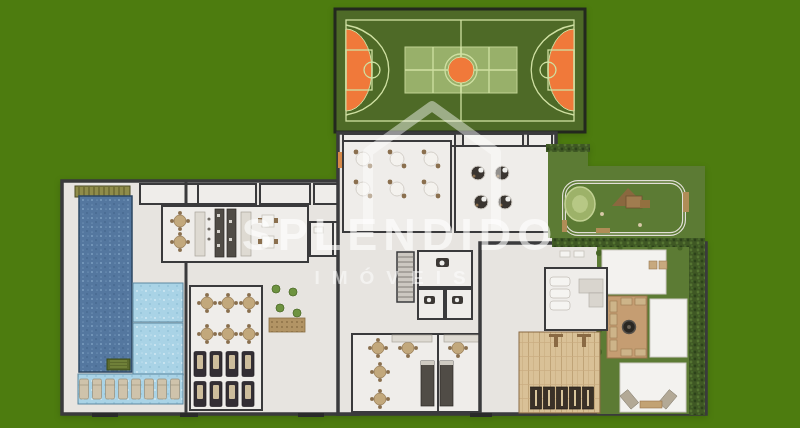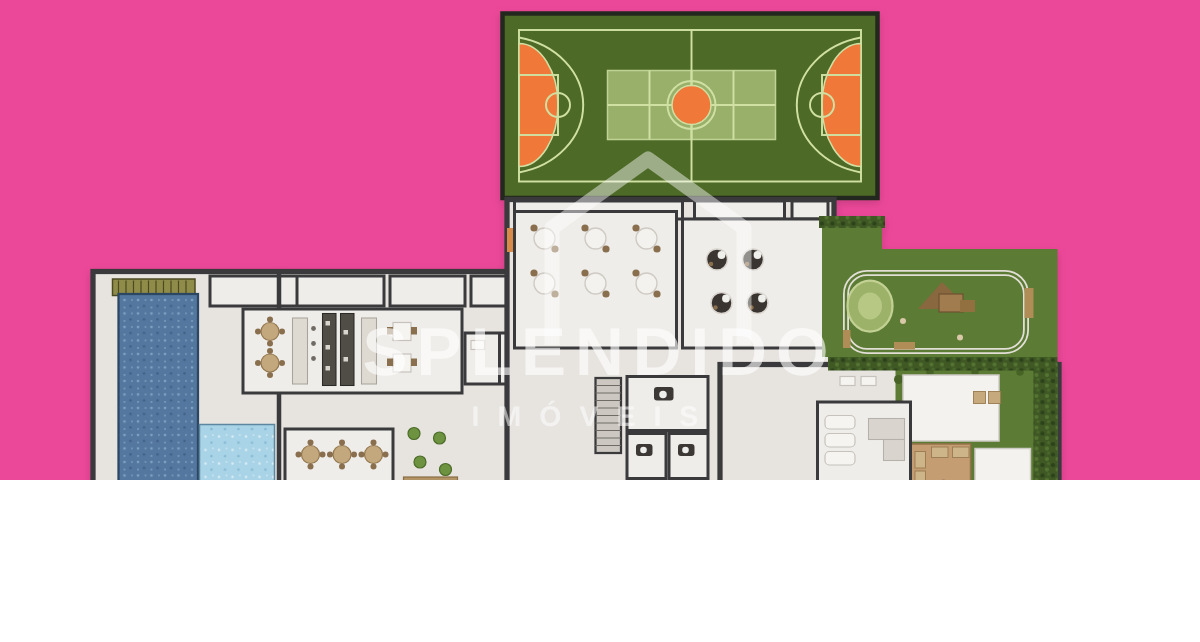--- a/index.html
+++ b/index.html
@@ -1,16 +1,16 @@
 <!DOCTYPE html>
 <html style="--wall: #3a3a3c; --floor: #e7e4e0; --room: #efedea; --court-green: #4e6a27; --court-line: #cfe0a2; --orange: #f0793a; --volley: #a3ba74; --lawn: #5c7b34; --hedge: #3f5824; --pool-dark: #54779f; --pool-light: #a9d3e6; --wood: #d9c197; --deck-tan: #c59d72; --beige: #c2a87c; --brown: #8a6f4e; --dark-furn: #36302e; --white-furn: #f5f4f1; --counter: #504c46; --counter-light: #dedad2; --patio: #f3f2ef;"><head>
 <meta charset="utf-8">
 <style>
   html,body{margin:0;padding:0;background:#ffffff;}
-  .stage{position:relative;width:800px;height:320px;background:#ec4899;overflow:hidden;
+  .stage{position:relative;width:800px;height:428px;background:#4d7c0f;overflow:hidden;
          font-family:"Liberation Sans",sans-serif;}
   svg{position:absolute;left:0;top:0;filter:drop-shadow(0 2px 3px rgba(0,0,0,.15));}
   .slab{fill:var(--floor);stroke:var(--wall);stroke-width:3.5;}
   .room{fill:var(--room);stroke:var(--wall);stroke-width:2;}
   .thin{fill:none;stroke:var(--wall);stroke-width:2;}
   .line{fill:none;stroke:var(--court-line);stroke-width:1.3;}
   .patio{fill:var(--patio);stroke:#cfccc6;stroke-width:1;}
   .cl{fill:var(--counter-light);stroke:#a9a49b;stroke-width:.7;}
   .cd{fill:var(--counter);stroke:#2c2a27;stroke-width:.7;}
   .wf{fill:var(--white-furn);stroke:#c6c2bb;stroke-width:.8;}

